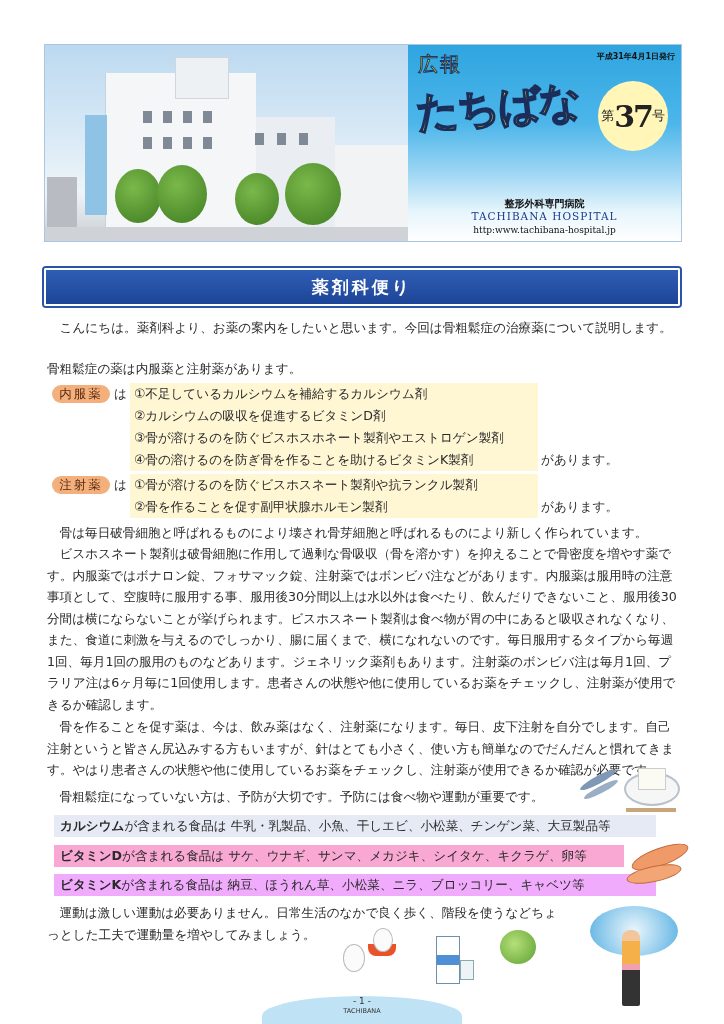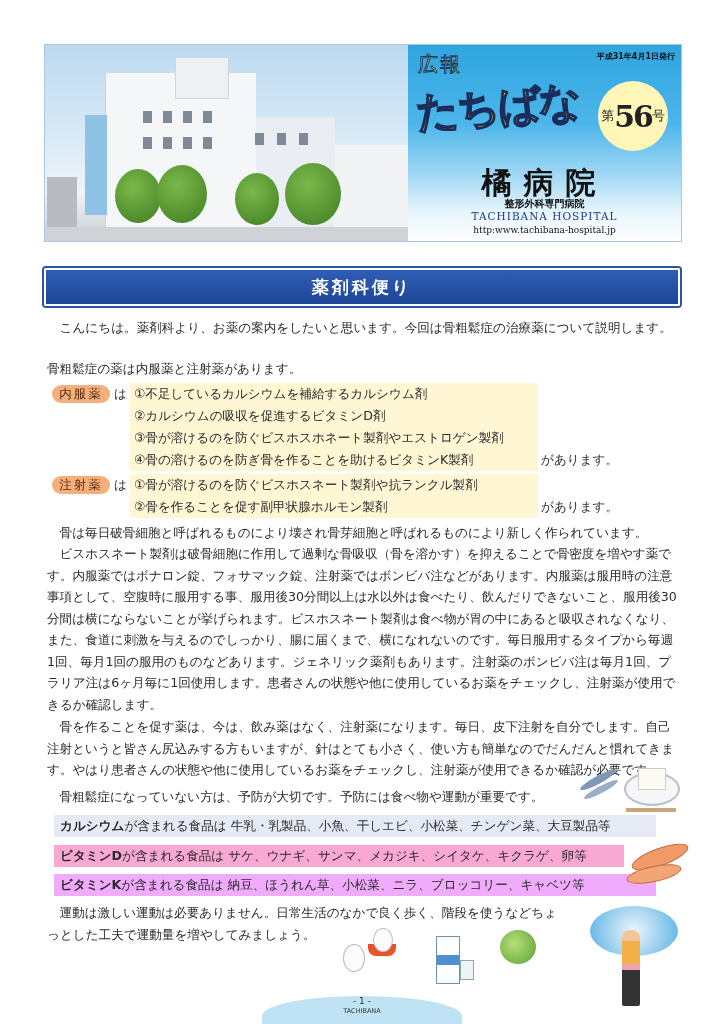--- a/index.html
+++ b/index.html
@@ -105,24 +105,23 @@
     <div class="abs tree" style="left:190px;top:128px;width:44px;height:52px"></div>
     <div class="abs tree" style="left:240px;top:118px;width:56px;height:62px"></div>
     <div class="abs road"></div>
   </div>
   <div class="abs mast">
     <div class="abs kouhou">広報</div>
     <div class="abs issue-date">平成31年4月1日発行</div>
     <div class="abs title-kana">たちばな</div>
     <div class="abs badge">
       <span class="dai">第</span>
-      <span class="num">56</span>
+      <span class="num">37</span>
       <span class="gou">号</span>
     </div>
-    <div class="abs hosp">橘病院</div>
     <div class="abs spec">整形外科専門病院</div>
     <div class="abs en">TACHIBANA HOSPITAL</div>
     <div class="abs url">http:www.tachibana-hospital.jp</div>
   </div>
 </div>
 
 <div class="abs banner">
   <span>薬剤科便り</span>
 </div>
 

